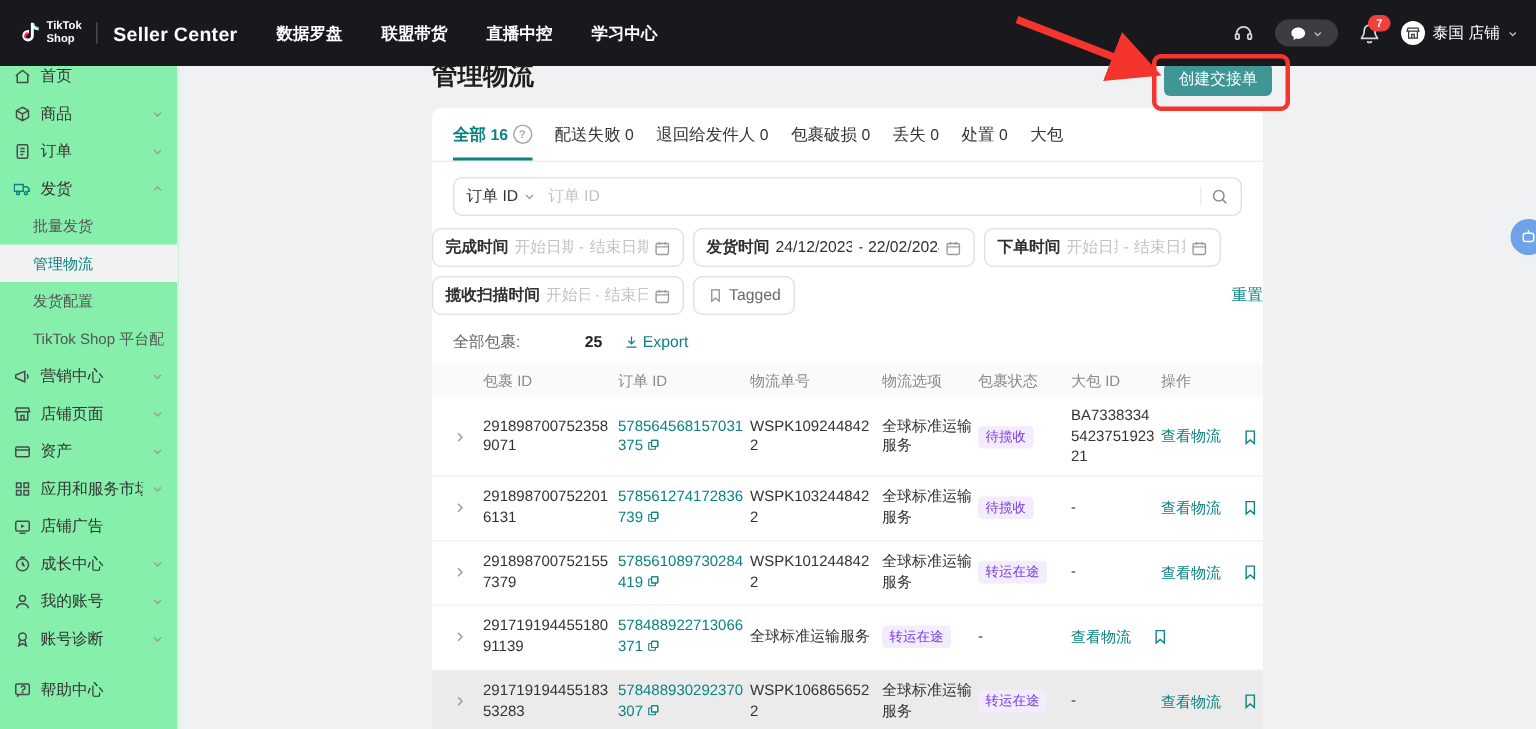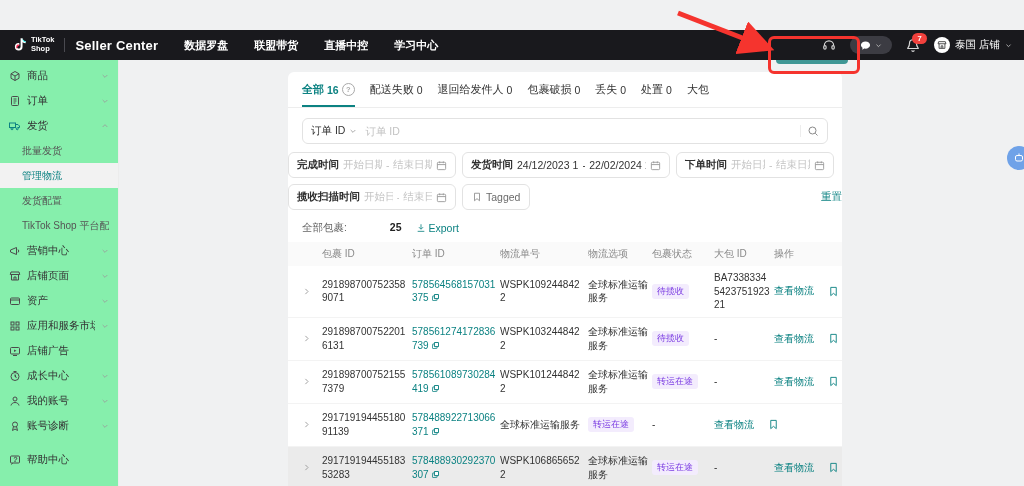--- a/index.html
+++ b/index.html
@@ -5,22 +5,22 @@
   html,body{margin:0;padding:0;}
   body{
     width:1024px;height:486px;overflow:hidden;position:relative;
     background:#f0f1f2;
     font-family:"Liberation Sans","DejaVu Sans",sans-serif;
     -webkit-font-smoothing:antialiased;
   }
   svg{display:block;flex-shrink:0;}
 
   
-  .topbar{position:absolute;top:0;left:0;right:0;height:30px;background:#19191d;
-    display:flex;align-items:center;padding:0 12px;z-index:5;color:#fff;margin-top:30px;}
+  .topbar{position:absolute;top:0;left:0;right:0;height:44px;background:#19191d;
+    display:flex;align-items:center;padding:0 12px;z-index:5;color:#fff;}
   .logo{display:flex;align-items:center;gap:4px;}
   .logo-text{font-size:7.5px;font-weight:bold;line-height:1.15;color:#fff;}
   .tb-divider{width:1px;height:14px;background:#4a4a50;margin:0 10px;}
   .brand{font-size:13px;font-weight:700;letter-spacing:.2px;}
   .topnav{display:flex;gap:26px;font-size:11px;font-weight:600;margin-left:26px;}
   .topnav span{cursor:pointer;}
   .tb-right{margin-left:auto;display:flex;align-items:center;gap:14px;}
   .msg-pill{height:18px;width:42px;border-radius:9px;background:#3c3c43;display:flex;
     align-items:center;justify-content:center;gap:4px;cursor:pointer;}
   .bell-wrap{position:relative;cursor:pointer;}
@@ -81,21 +81,21 @@
   .search-input::placeholder{color:#c3c3c3;}
   .sb-div{width:1px;height:12px;background:#ededed;}
 
   .filters{margin:8px 0 0;display:flex;flex-wrap:wrap;gap:6px;font-size:10.5px;align-items:center;}
   .fbox{height:26px;border:1px solid #e2e2e2;border-radius:6px;display:flex;align-items:center;
     padding:0 8px;gap:4px;box-sizing:border-box;background:#fff;cursor:pointer;}
   .fbox .flabel{color:#2f2f2f;font-weight:600;white-space:nowrap;}
   .fbox .ph{color:#c3c3c3;white-space:nowrap;overflow:hidden;}
   .fbox .val{color:#333;white-space:nowrap;overflow:hidden;}
   .fbox .cal{margin-left:auto;color:#9a9a9a;}
-  .w1{width:168px;}.w2{width:208px;}.w3{width:158px;}
+  .w1{width:168px;}.w2{width:188px;}.w3{width:158px;}
   .tagged-btn{height:26px;border:1px solid #e2e2e2;border-radius:6px;display:flex;align-items:center;
     padding:0 9px;gap:4px;color:#6b6b6b;box-sizing:border-box;cursor:pointer;background:#fff;}
   .reset-link{margin-left:auto;color:#0c8282;cursor:pointer;}
 
   .summary{margin:11px 14px 7px;display:flex;align-items:center;gap:14px;font-size:10.5px;color:#666;}
   .summary b{color:#222;margin-left:40px;}
   .export{color:#0c8282;display:flex;align-items:center;gap:3px;cursor:pointer;}
 
   .thead,.trow{display:grid;grid-template-columns:16px 86px 84px 84px 60px 58px 56px 1fr;
     column-gap:4px;padding:0 14px;align-items:center;}

